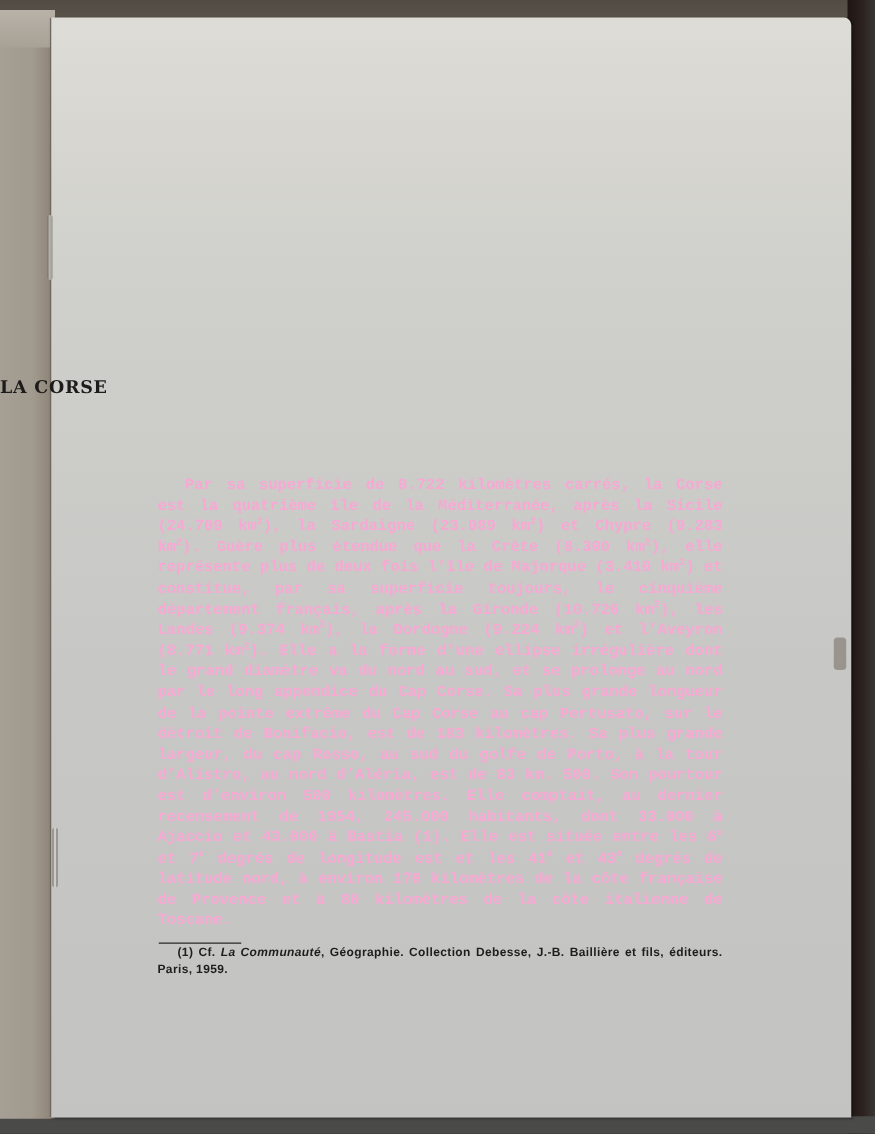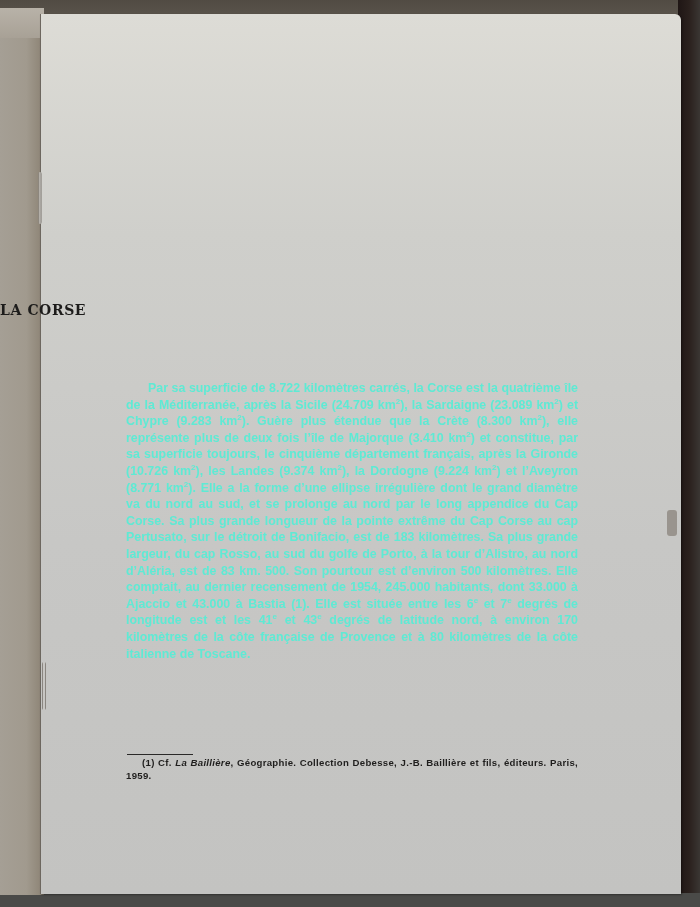--- a/index.html
+++ b/index.html
@@ -44,22 +44,22 @@
     background: #8d8780; border-radius: 3px; opacity: 0.8;
   }
 
   .title {
     position: absolute; left: 0; top: 302px; width: 700px; text-align: left;
     font-family: "DejaVu Serif", serif; font-weight: bold; font-size: 14px;
     letter-spacing: 0.6px; color: #1d1c1b;
   }
   .body-text {
     position: absolute; left: 126px; top: 380px; width: 452px;
-    font-family: Liberation Sans, sans-serif; font-size: 12.4px; line-height: 16.6px;
-    color: #5eead4; text-align: justify; -webkit-font-smoothing: antialiased;
+    font-family: Liberation Mono, monospace; font-size: 12.4px; line-height: 16.6px;
+    color: #f9a8d4; text-align: justify; -webkit-font-smoothing: antialiased;
     font-weight: 600;
   }
   .body-text p { margin: 0; text-indent: 22px; }
   sup { font-size: 8px; line-height: 0; vertical-align: super; }
   .rule {
     position: absolute; left: 127px; top: 754px; width: 66px; height: 1px;
     background: #2a2928;
   }
   .footnote {
     position: absolute; left: 126px; top: 756px; width: 452px;
@@ -86,15 +86,15 @@
 <div class="title">LA CORSE</div>
 
 <div class="body-text">
   <p id="para"><span>Par sa superficie de 8.722 kilomètres carrés, la Corse est la quatrième île de la Méditerranée, après la Sicile (24.709 km</span><sup>2</sup><span>), la Sardaigne (23.089 km</span><sup>2</sup><span>) et Chypre (9.283 km</span><sup>2</sup><span>). Guère plus étendue que la Crète (8.300 km</span><sup>2</sup><span>), elle représente plus de deux fois l’île de Majorque (3.410 km</span><sup>2</sup><span>) et constitue, par sa superficie toujours, le cinquième département français, après la Gironde (10.726 km</span><sup>2</sup><span>), les Landes (9.374 km</span><sup>2</sup><span>), la Dordogne (9.224 km</span><sup>2</sup><span>) et l’Aveyron (8.771 km</span><sup>2</sup><span>). Elle a la forme d’une ellipse irrégulière dont le grand diamètre va du nord au sud, et se prolonge au nord par le long appendice du Cap Corse. Sa plus grande longueur de la pointe extrême du Cap Corse au cap Pertusato, sur le détroit de Bonifacio, est de 183 kilomètres. Sa plus grande largeur, du cap Rosso, au sud du golfe de Porto, à la tour d’Alistro, au nord d’Aléria, est de 83 km. 500. Son pourtour est d’environ 500 kilomètres. Elle comptait, au dernier recensement de 1954, 245.000 habitants, dont 33.000 à Ajaccio et 43.000 à Bastia (1). Elle est située entre les 6</span><sup>e</sup><span> et 7</span><sup>e</sup><span> degrés de longitude est et les 41</span><sup>e</sup><span> et 43</span><sup>e</sup><span> degrés de latitude nord, à environ 170 kilomètres de la côte française de Provence et à 80 kilomètres de la côte italienne de Toscane.</span></p>
 </div>
 
 <div class="rule"></div>
 
 <div class="footnote">
   <p>
-    <span>(1) Cf. </span><i>La Baillière</i><span>, Géographie. Collection Debesse, J.-B. Baillière et fils, éditeurs. Paris, 1959.</span>
+    <span>(1) Cf. </span><i>La Communauté</i><span>, Géographie. Collection Debesse, J.-B. Baillière et fils, éditeurs. Paris, 1959.</span>
   </p>
 </div>
 
 </body></html>

